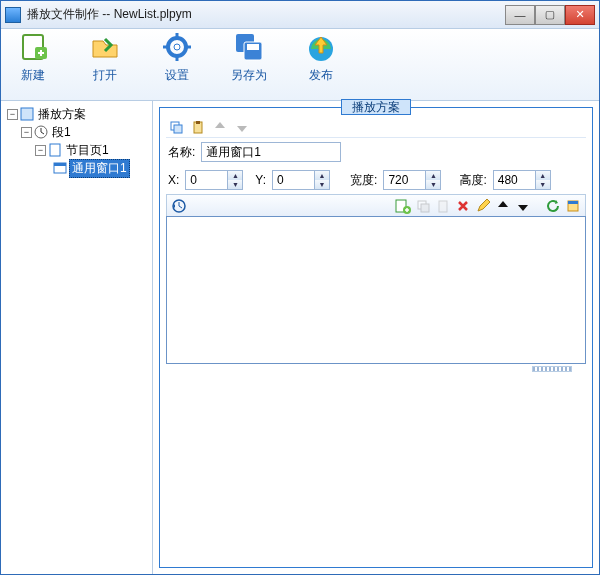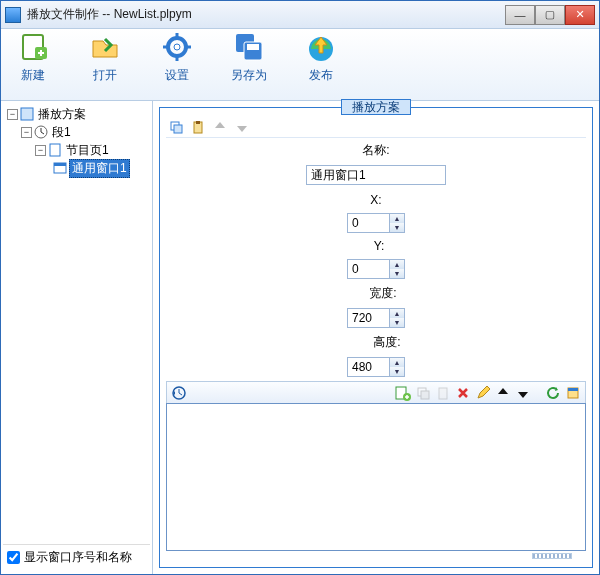--- a/index.html
+++ b/index.html
@@ -22,21 +22,21 @@
 .expander { width: 11px; height: 11px; border: 1px solid #8a8a8a; display: inline-flex; align-items: center; justify-content: center; font-size: 9px; line-height: 1; color: #333; background: #fff; cursor: pointer; }
 .nodeicon { width: 14px; height: 14px; display: inline-flex; align-items: center; justify-content: center; }
 .nodelbl { padding: 0 2px; }
 .nodelbl.sel { background: #2f7ad1; color: #fff; border: 1px dotted #0a3c78; }
 .bottomcheck { border-top: 1px solid #ddd; padding: 4px; display: flex; align-items: center; gap: 4px; }
 .rightpane { flex: 1; display: flex; flex-direction: column; padding: 6px; gap: 4px; }
 .groupbox { border: 1px solid #2f7ad1; position: relative; flex: 1; display: flex; flex-direction: column; padding: 8px 6px 6px; }
 .grouplabel { position: absolute; top: -9px; left: 50%; transform: translateX(-50%); background: #cfe4fa; color: #0a3c78; border: 1px solid #2f7ad1; padding: 0 10px; font-size: 12px; height: 16px; line-height: 14px; }
 .minibar { height: 22px; display: flex; align-items: center; gap: 6px; padding: 0 2px; border-bottom: 1px solid #dde8f6; }
 .minibtn { width: 16px; height: 16px; cursor: pointer; display: inline-flex; align-items: center; justify-content: center; }
-.fieldsrow { display: flex; align-items: center; gap: 6px; padding: 4px 2px; flex-wrap: wrap; flex-direction: column; }
+.fieldsrow { display: flex; align-items: center; gap: 6px; padding: 4px 2px; flex-wrap: wrap; }
 .fieldsrow label { font-size: 12px; }
 .txtin { height: 20px; border: 1px solid #9db6d6; padding: 0 4px; font-size: 12px; }
 .spin { display: inline-flex; align-items: center; }
 .spin input { width: 42px; height: 20px; border: 1px solid #9db6d6; border-right: none; text-align: left; padding: 0 4px; font-size: 12px; }
 .spinbtns { display: flex; flex-direction: column; border: 1px solid #9db6d6; }
 .spinbtns div { width: 14px; height: 9px; background: linear-gradient(#f4f8fc,#d7e5f4); font-size: 7px; text-align: center; line-height: 9px; cursor: pointer; color: #335; }
 .listtoolbar { height: 22px; background: linear-gradient(#fbfdff,#e7effa); border: 1px solid #b8cde4; border-bottom: none; display: flex; align-items: center; padding: 0 4px; gap: 4px; }
 .listtoolbar .spacer { flex: 1; }
 .listbox { border: 1px solid #6b93c7; background: #fff; height: 148px; }
 .splitgrip { height: 10px; display: flex; align-items: center; justify-content: flex-end; padding-right: 14px; }
@@ -151,24 +151,20 @@
         <div class="treerow" style="padding-left:50px">
           <span class="nodeicon">
               <svg width="14" height="14">
                 <rect x="1" y="2" width="12" height="10" fill="#fff" stroke="#2f7ad1"></rect>
                 <rect x="1" y="2" width="12" height="3" fill="#2f7ad1"></rect>
               </svg>
             </span>
           <span class="nodelbl sel">通用窗口1</span>
         </div>
       </div>
-      <div class="bottomcheck">
-        <input type="checkbox" checked="" style="">
-        <span>显示窗口序号和名称</span>
-      </div>
     </div>
 
     <div class="rightpane">
       <div class="groupbox">
         <div class="grouplabel">播放方案</div>
 
         <div class="minibar">
           <span class="minibtn">
               <svg width="14" height="14">
                 <rect x="2" y="2" width="8" height="8" fill="#fff" stroke="#3b82d6"></rect>
@@ -216,21 +212,21 @@
               </span>
             </span>
           <label style="margin-left:14px">宽度:</label>
           <span class="spin">
               <input value="720" style="">
               <span class="spinbtns">
                 <div>▲</div>
                 <div>▼</div>
               </span>
             </span>
-          <label style="margin-left:22px">高度:</label>
+          <label style="margin-left:12px">高度:</label>
           <span class="spin">
               <input value="480" style="">
               <span class="spinbtns">
                 <div>▲</div>
                 <div>▼</div>
               </span>
             </span>
         </div>
 
         <div class="listtoolbar">

